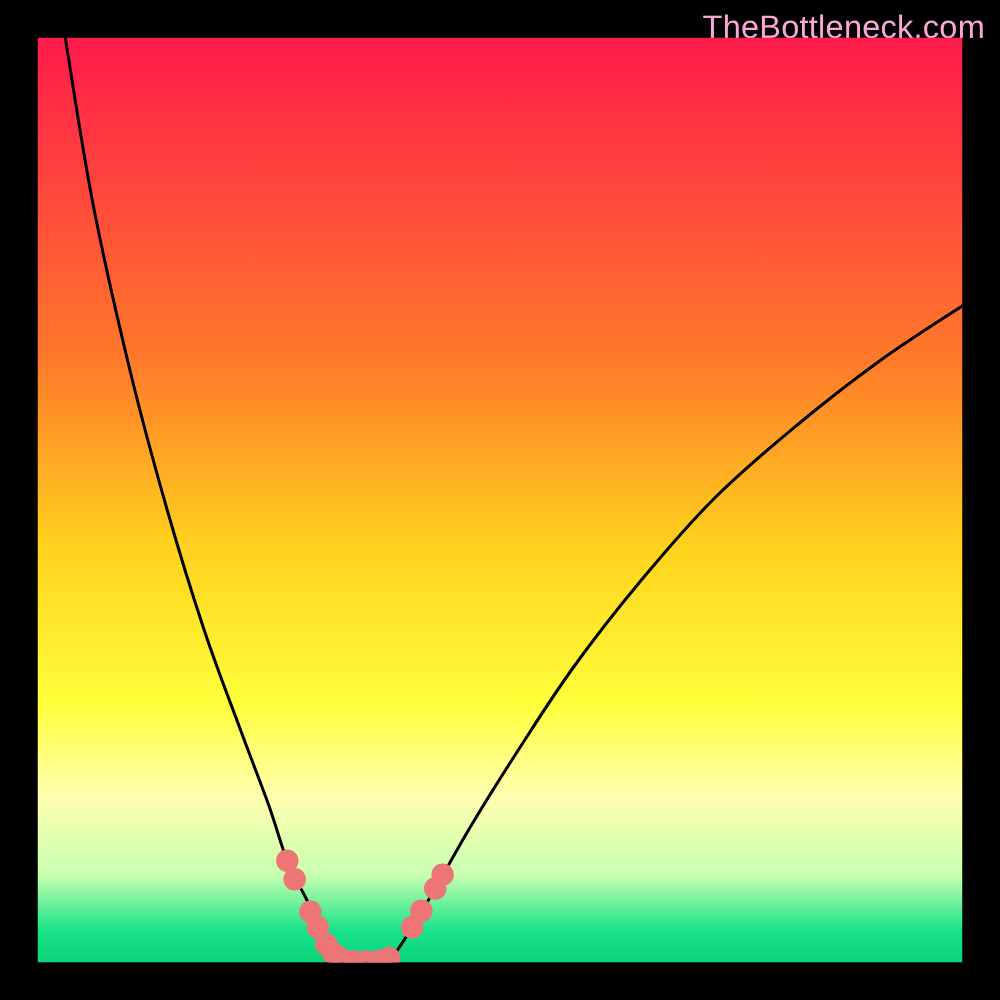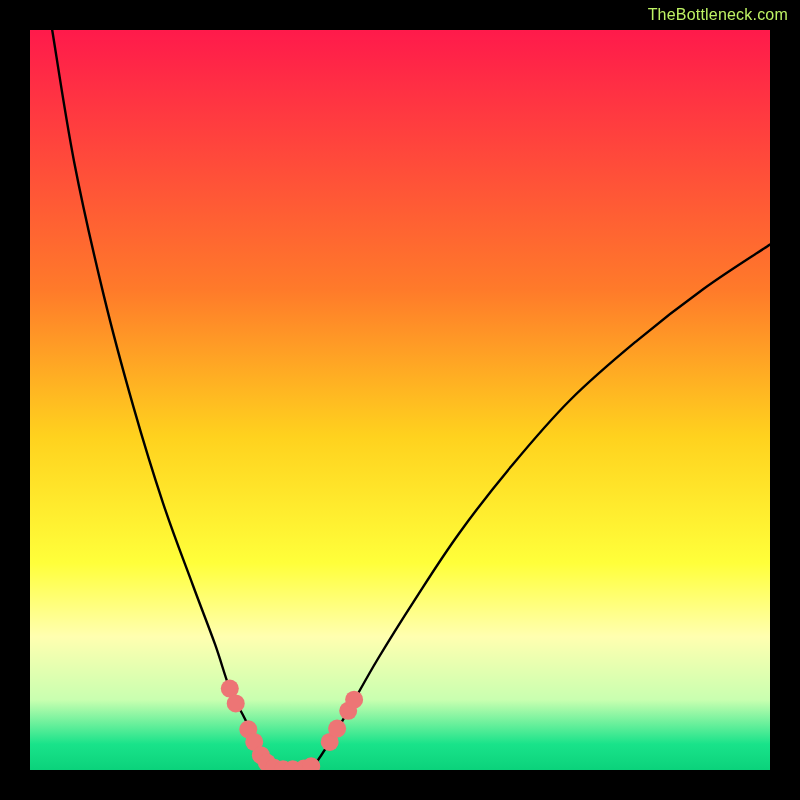--- a/index.html
+++ b/index.html
@@ -23,22 +23,22 @@
     position: absolute;
     left: 30px;
     top: 30px;
     width: 740px;
     height: 740px;
   }
   .watermark {
     position: absolute;
     top: 6px;
     right: 12px;
-    color: #bef264;
-    font-size: 16px;
+    color: #f9a8d4;
+    font-size: 26px;
     font-weight: 500;
     letter-spacing: 0.2px;
     user-select: none;
   }
   svg { display: block; }
 </style>
 </head>
 <body>
 
 <div class="frame">

